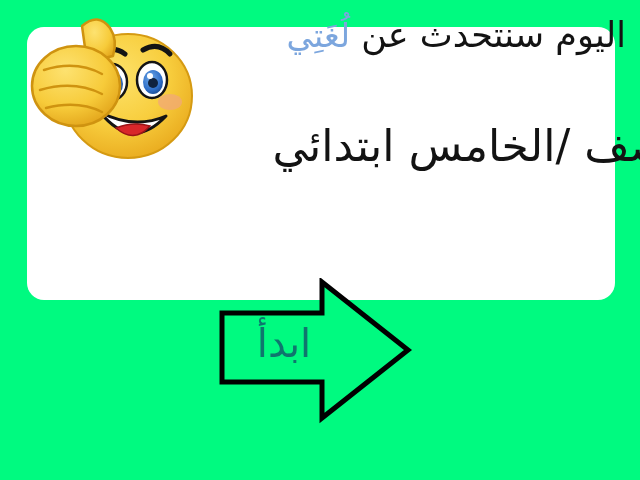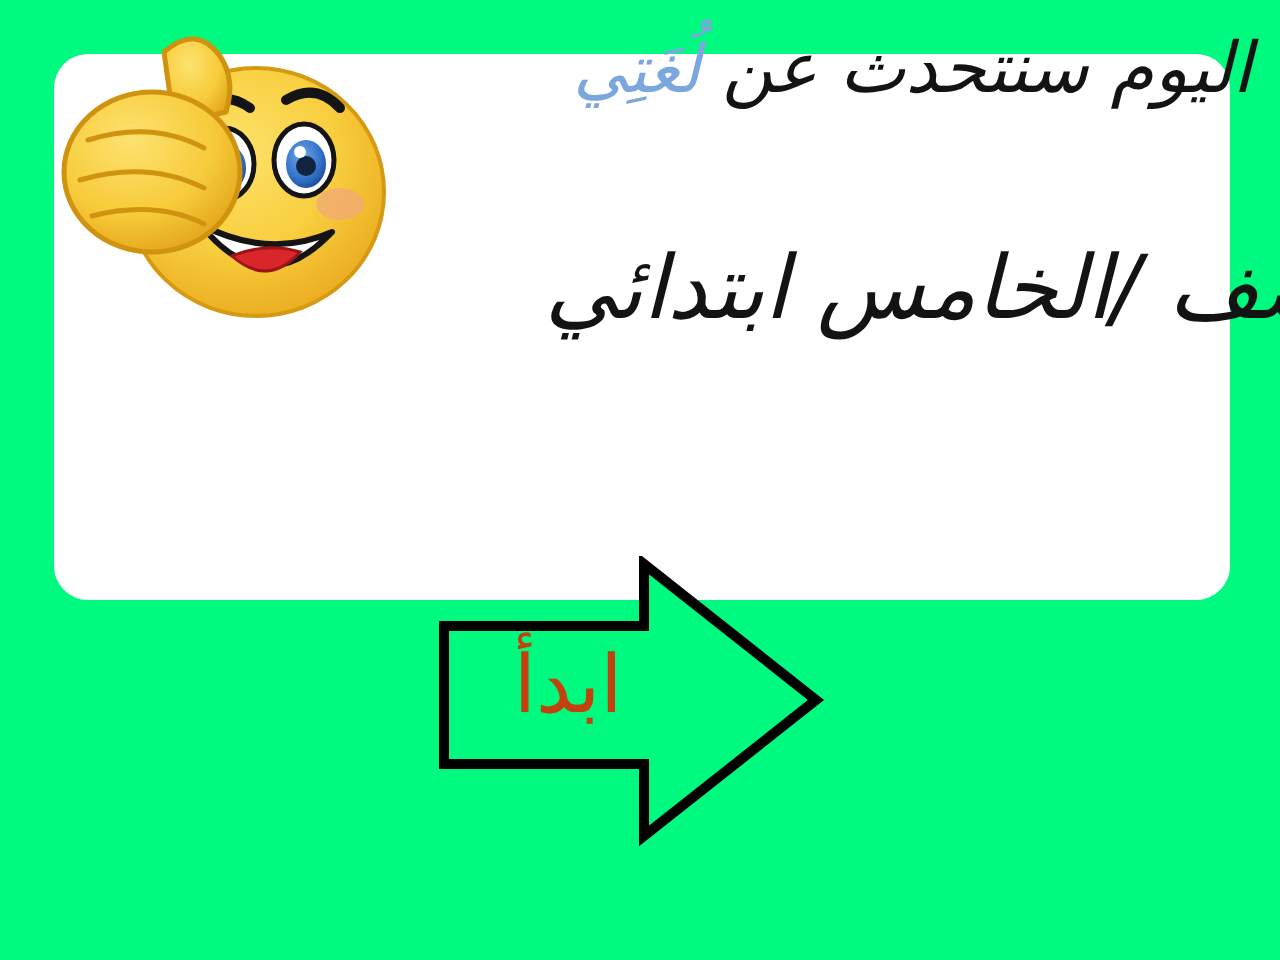--- a/index.html
+++ b/index.html
@@ -36,21 +36,20 @@
 
   
   #title-block {
     position: absolute;
     right: 14px;
     top: 8px;
     left: 150px;
     z-index: 4;
     text-align: right;
     direction: rtl;
-    font-style: italic;
   }
   .title-line {
     font-family: "DejaVu Sans", "Liberation Sans", sans-serif;
     color: #131313;
     white-space: nowrap;
   }
   #line1 {
     font-size: 35px;
     line-height: 54px;
     font-weight: 400;
@@ -92,21 +91,21 @@
   #start-arrow svg { display: block; width: 100%; height: 100%; }
   #start-arrow-label {
     position: absolute;
     left: 14px;
     top: 34px;
     width: 104px;
     height: 62px;
     display: flex;
     align-items: center;
     justify-content: center;
-    color: #c2410c;
+    color: #0f766e;
     font-size: 40px;
     font-family: "DejaVu Sans", "Liberation Sans", sans-serif;
     direction: rtl;
     pointer-events: none;
   }
 </style>
 </head>
 <body>
 
 <div id="slide">

